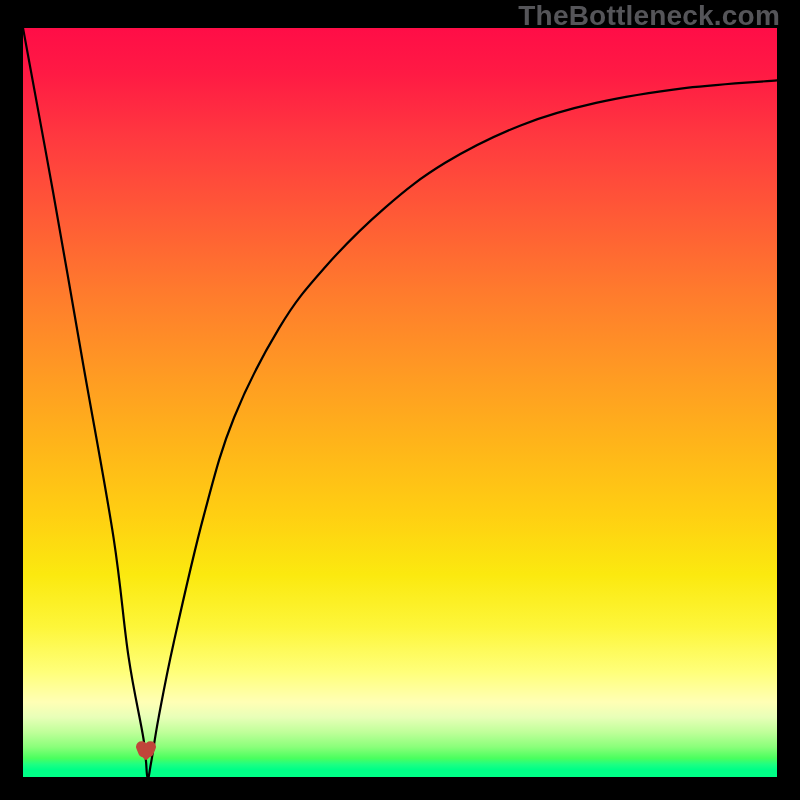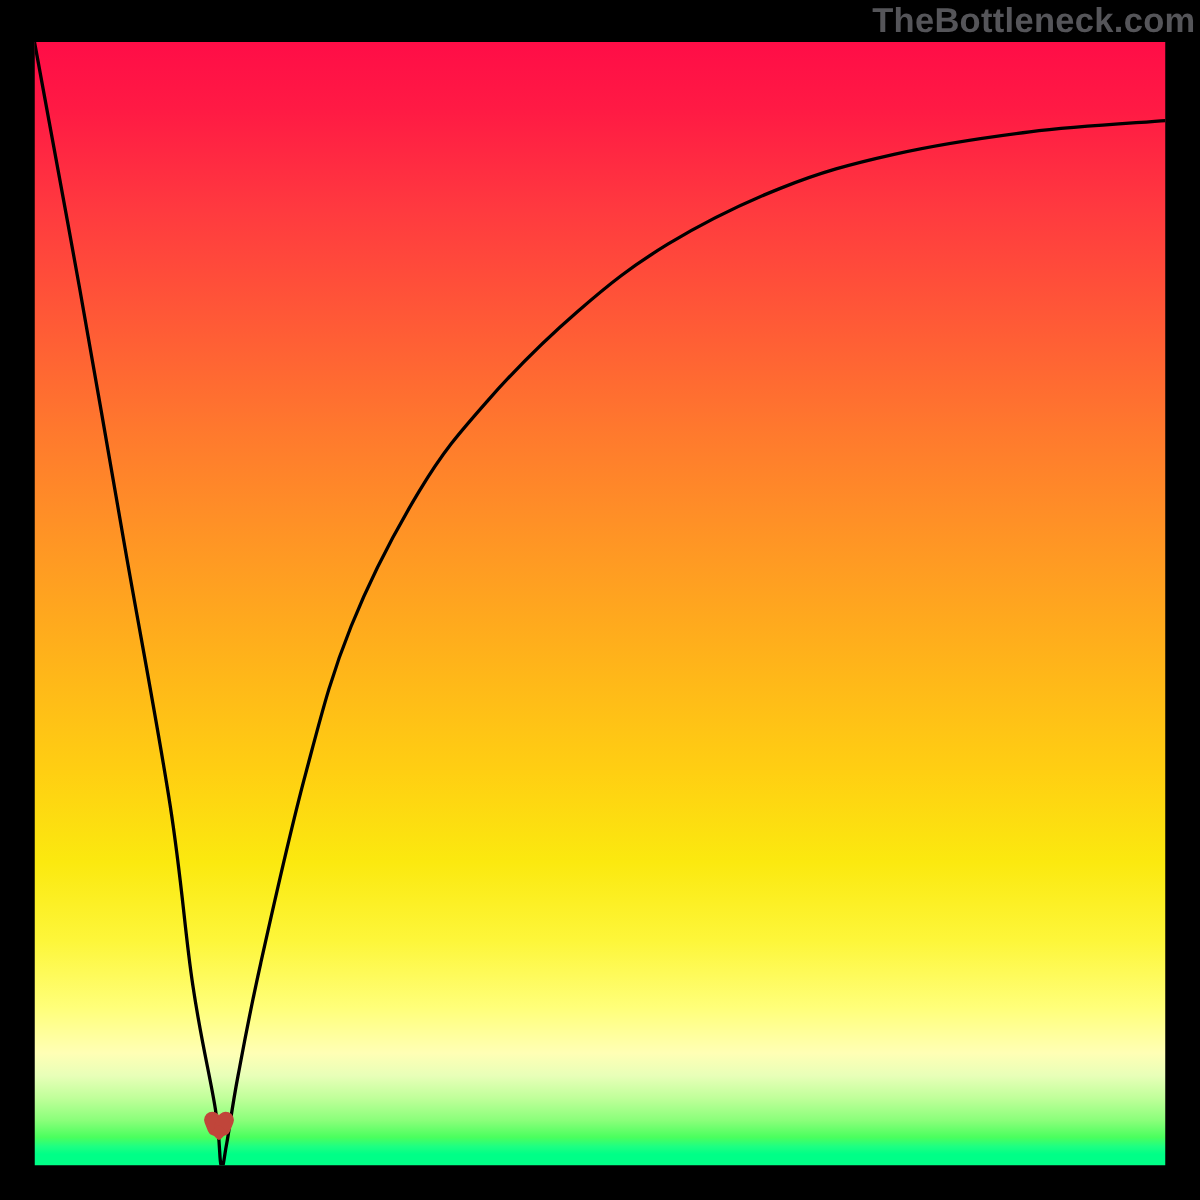--- a/index.html
+++ b/index.html
@@ -82,23 +82,23 @@
     position: absolute;
     width: 8px; height: 8px;
     background: #c0453a;
     left: 7px; top: 10px;
     border-radius: 2px;
     transform: rotate(45deg);
   }
   .watermark {
     position: absolute;
     top: 0px;
-    right: 3px;
+    right: 20px;
     color: #555559;
-    font-size: 23px;
+    font-size: 28px;
     font-weight: 600;
     letter-spacing: 0.2px;
   }
 </style>
 </head>
 <body>
 
 <div class="watermark">TheBottleneck.com</div>
 
 <div class="frame">

